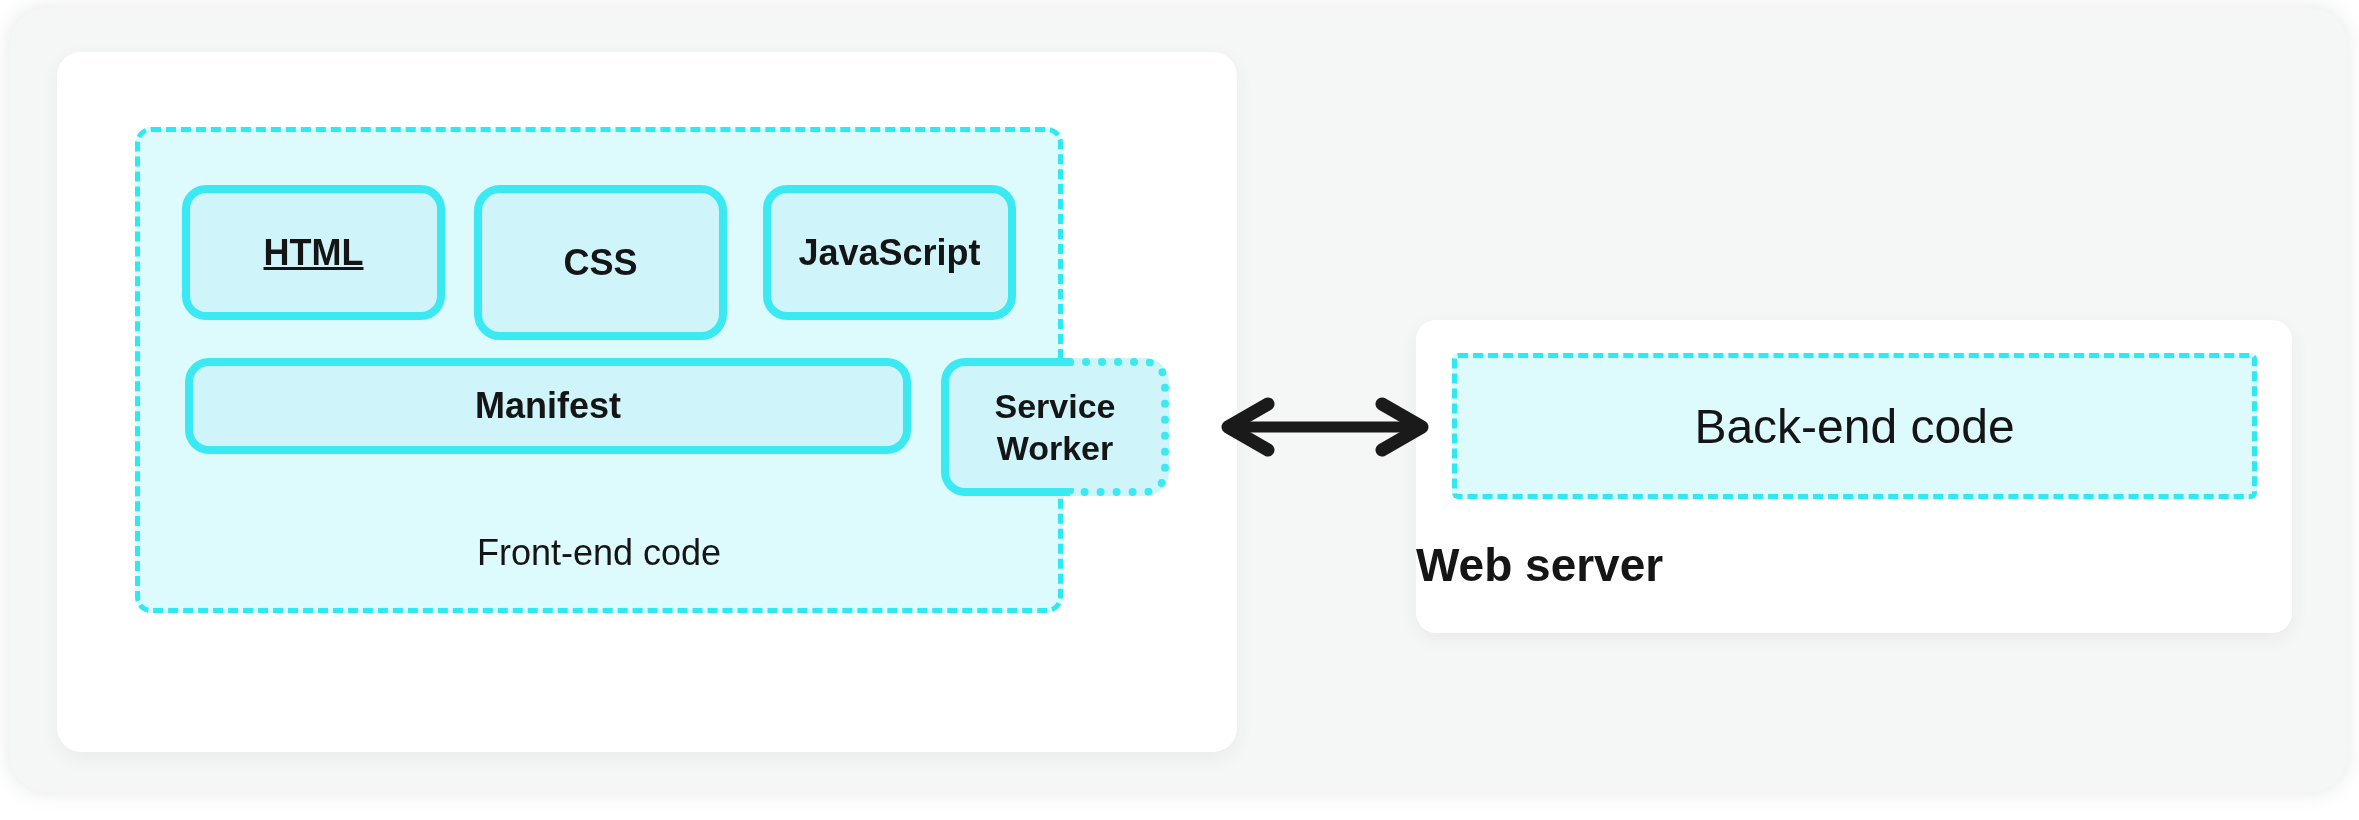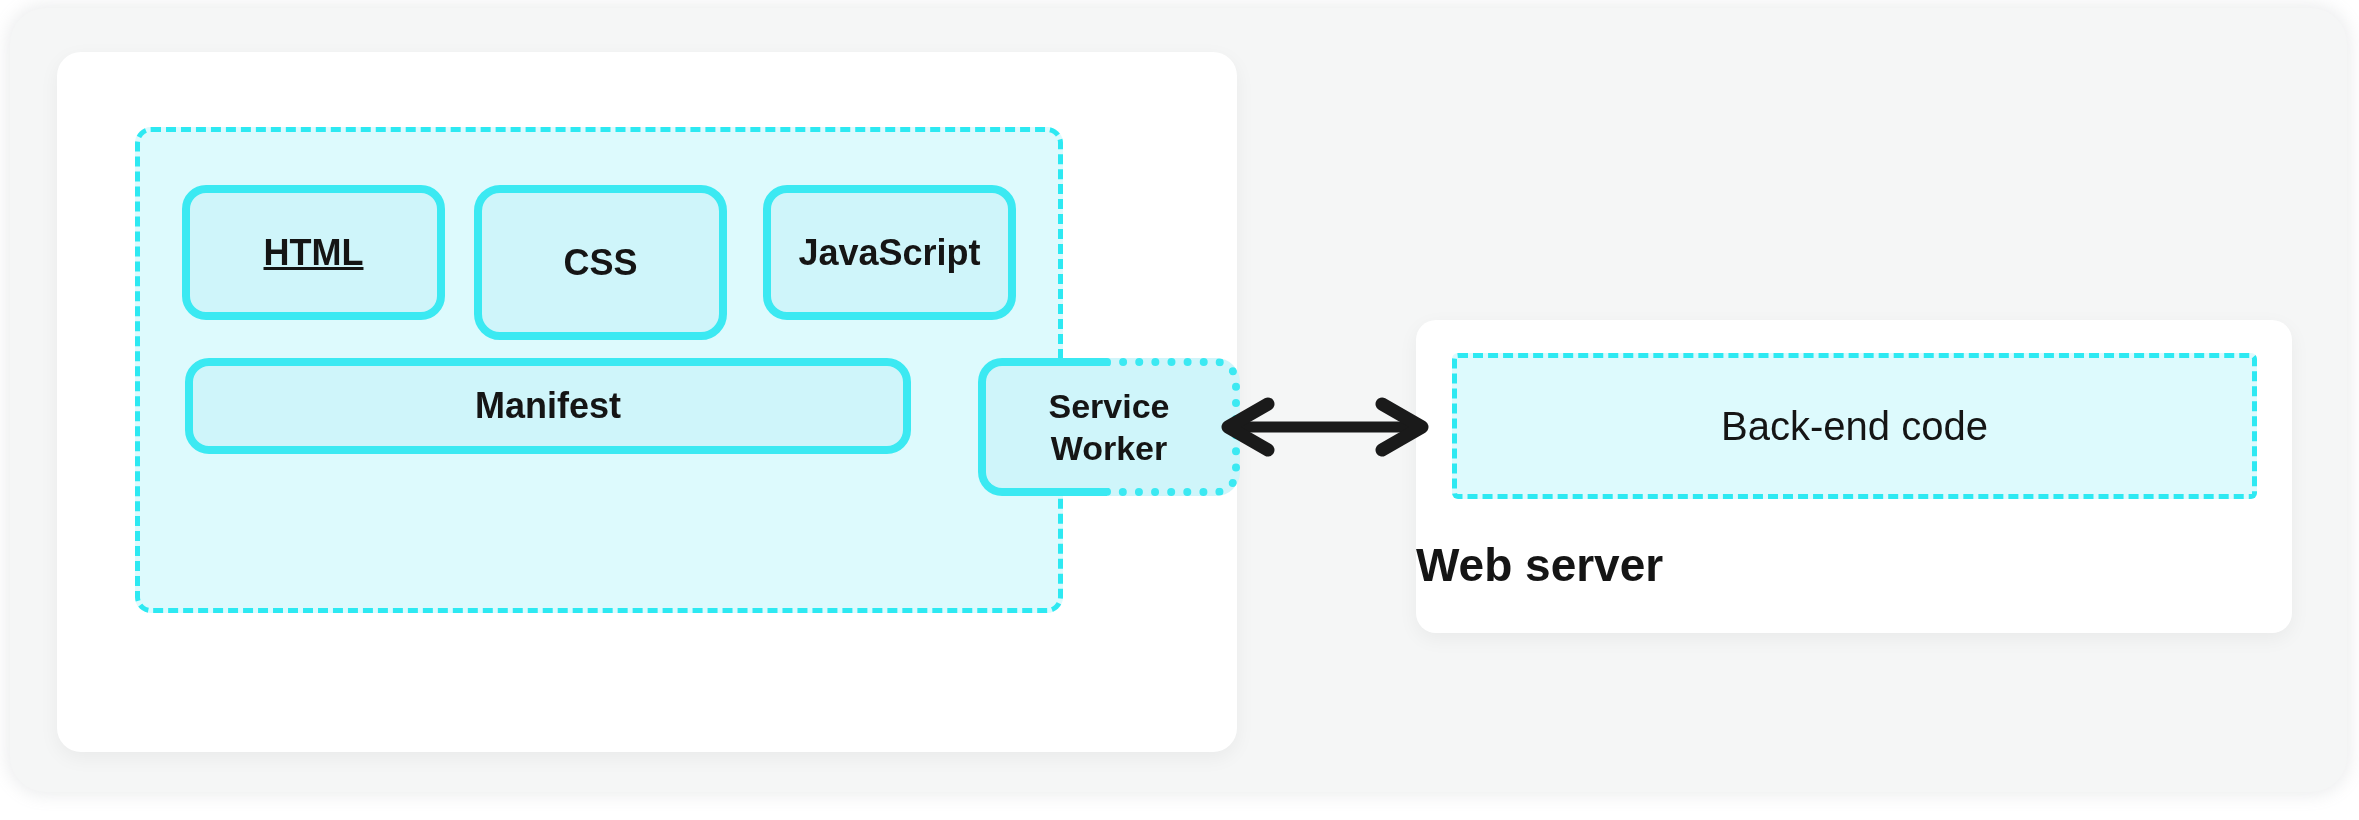--- a/index.html
+++ b/index.html
@@ -33,40 +33,40 @@
     position:absolute;background:#cff5fa;
     border:8px solid #3be9f2;border-radius:24px;box-sizing:border-box;
     display:flex;align-items:center;justify-content:center;
     font-weight:bold;font-size:36px;
   }
   .html-box{left:42px;top:53px;width:263px;height:135px;text-decoration:underline;}
   .css-box{left:334px;top:53px;width:253px;height:155px;border-radius:26px;}
   .js-box{left:623px;top:53px;width:253px;height:135px;}
   .manifest-box{left:45px;top:226px;width:726px;height:96px;}
   
-  .sw-box{position:absolute;left:921px;top:306px;width:262px;height:138px;z-index:4;}
+  .sw-box{position:absolute;left:884px;top:306px;width:228px;height:138px;z-index:4;}
   .sw-left{
     position:absolute;left:0;top:0;bottom:0;width:129px;background:#cff5fa;
     border:8px solid #3be9f2;border-right:none;border-radius:24px 0 0 24px;box-sizing:border-box;
   }
   .sw-right{
     position:absolute;left:129px;top:0;bottom:0;right:0;background:#cff5fa;
     border:8px dotted #3be9f2;border-left:none;border-radius:0 24px 24px 0;box-sizing:border-box;
   }
   .sw-label{
     position:absolute;inset:0;display:flex;align-items:center;justify-content:center;
     text-align:center;font-weight:bold;font-size:34px;line-height:1.25;
   }
   .sw-label span{display:inline-block;width:170px;}
   .group-caption{
     position:absolute;left:0;width:100%;text-align:center;
     font-size:36px;font-weight:normal;
   }
   .frontend-caption{top:400px;}
-  .backend-caption{font-size:40px;font-weight:normal;}
+  .backend-caption{font-size:48px;font-weight:normal;}
   .card-title{
     position:absolute;left:0;width:100%;
     font-size:46px;font-weight:bold;
   }
   .device-title{top:610px;}
   .server-title{top:218px;}
   .arrow-wrap{position:absolute;left:1216px;top:396px;width:218px;height:62px;z-index:5;}
 </style>
 </head>
 <body>
@@ -81,20 +81,21 @@
     </div>
     <div class="cyan-box css-box">
       <span>CSS</span>
     </div>
     <div class="cyan-box js-box">
       <span>JavaScript</span>
     </div>
     <div class="cyan-box manifest-box">
       <span>Manifest</span>
     </div>
+    <div class="group-caption frontend-caption">Front-end code</div>
   </div>
 
   <div class="sw-box">
     <div class="sw-left"></div>
     <div class="sw-right"></div>
     <div class="sw-label">
       <span>Service Worker</span>
     </div>
   </div>
 

